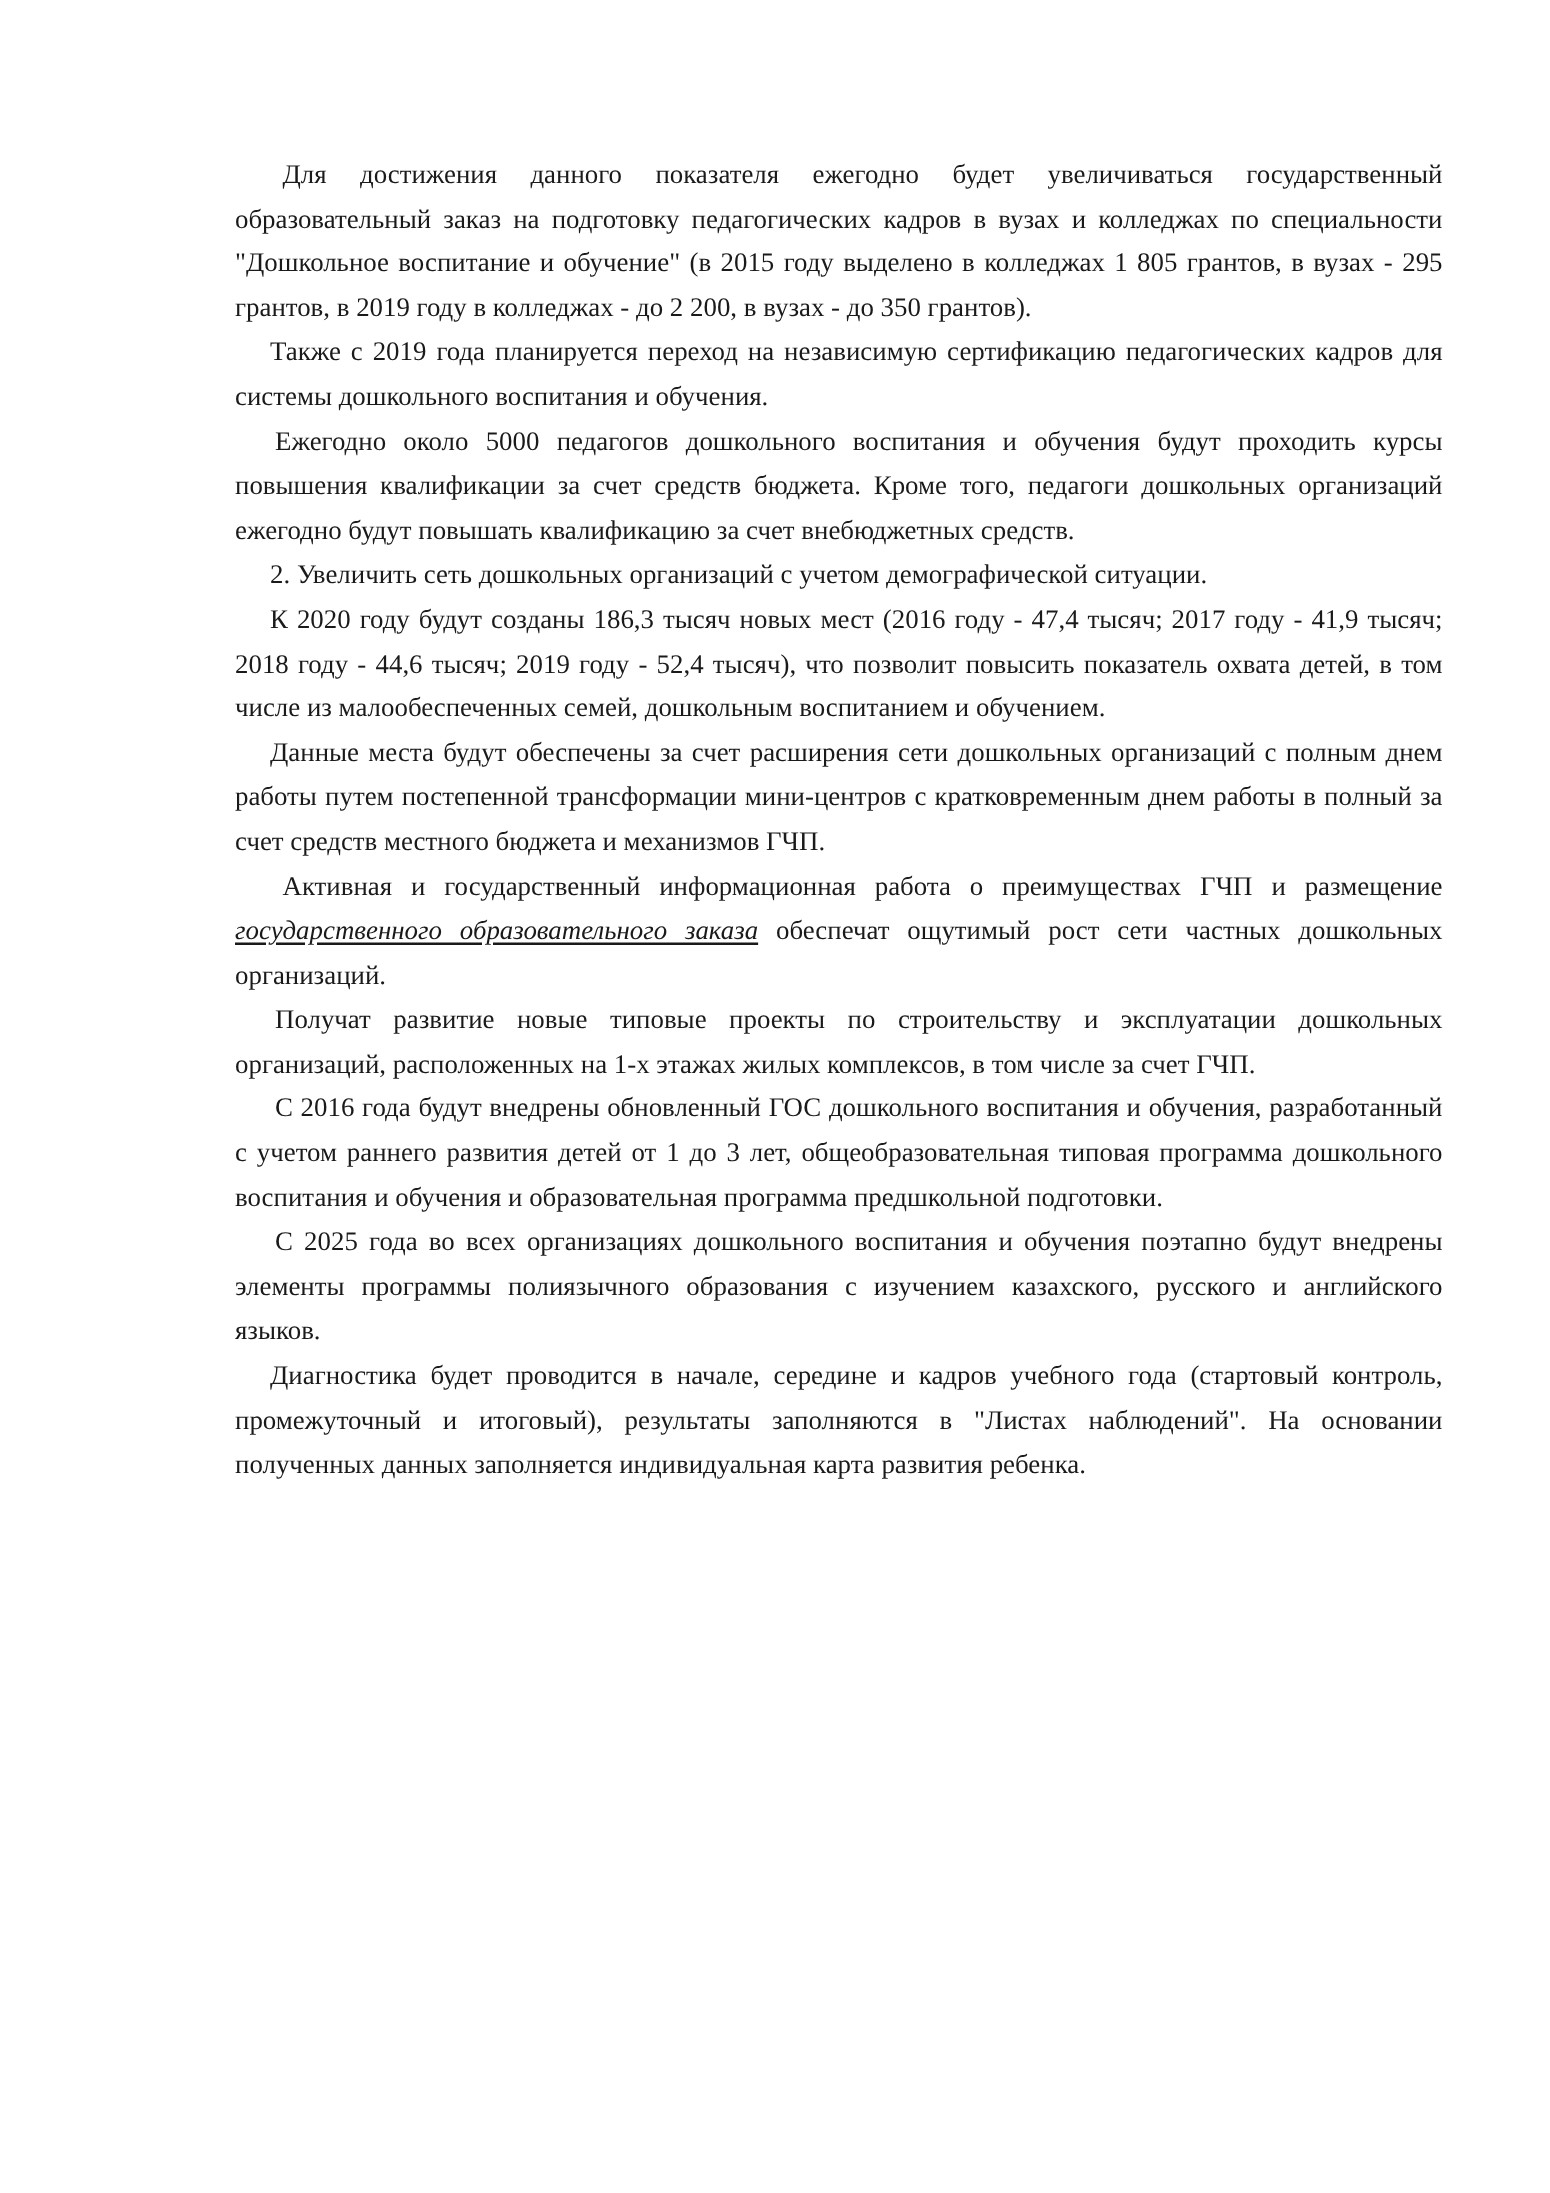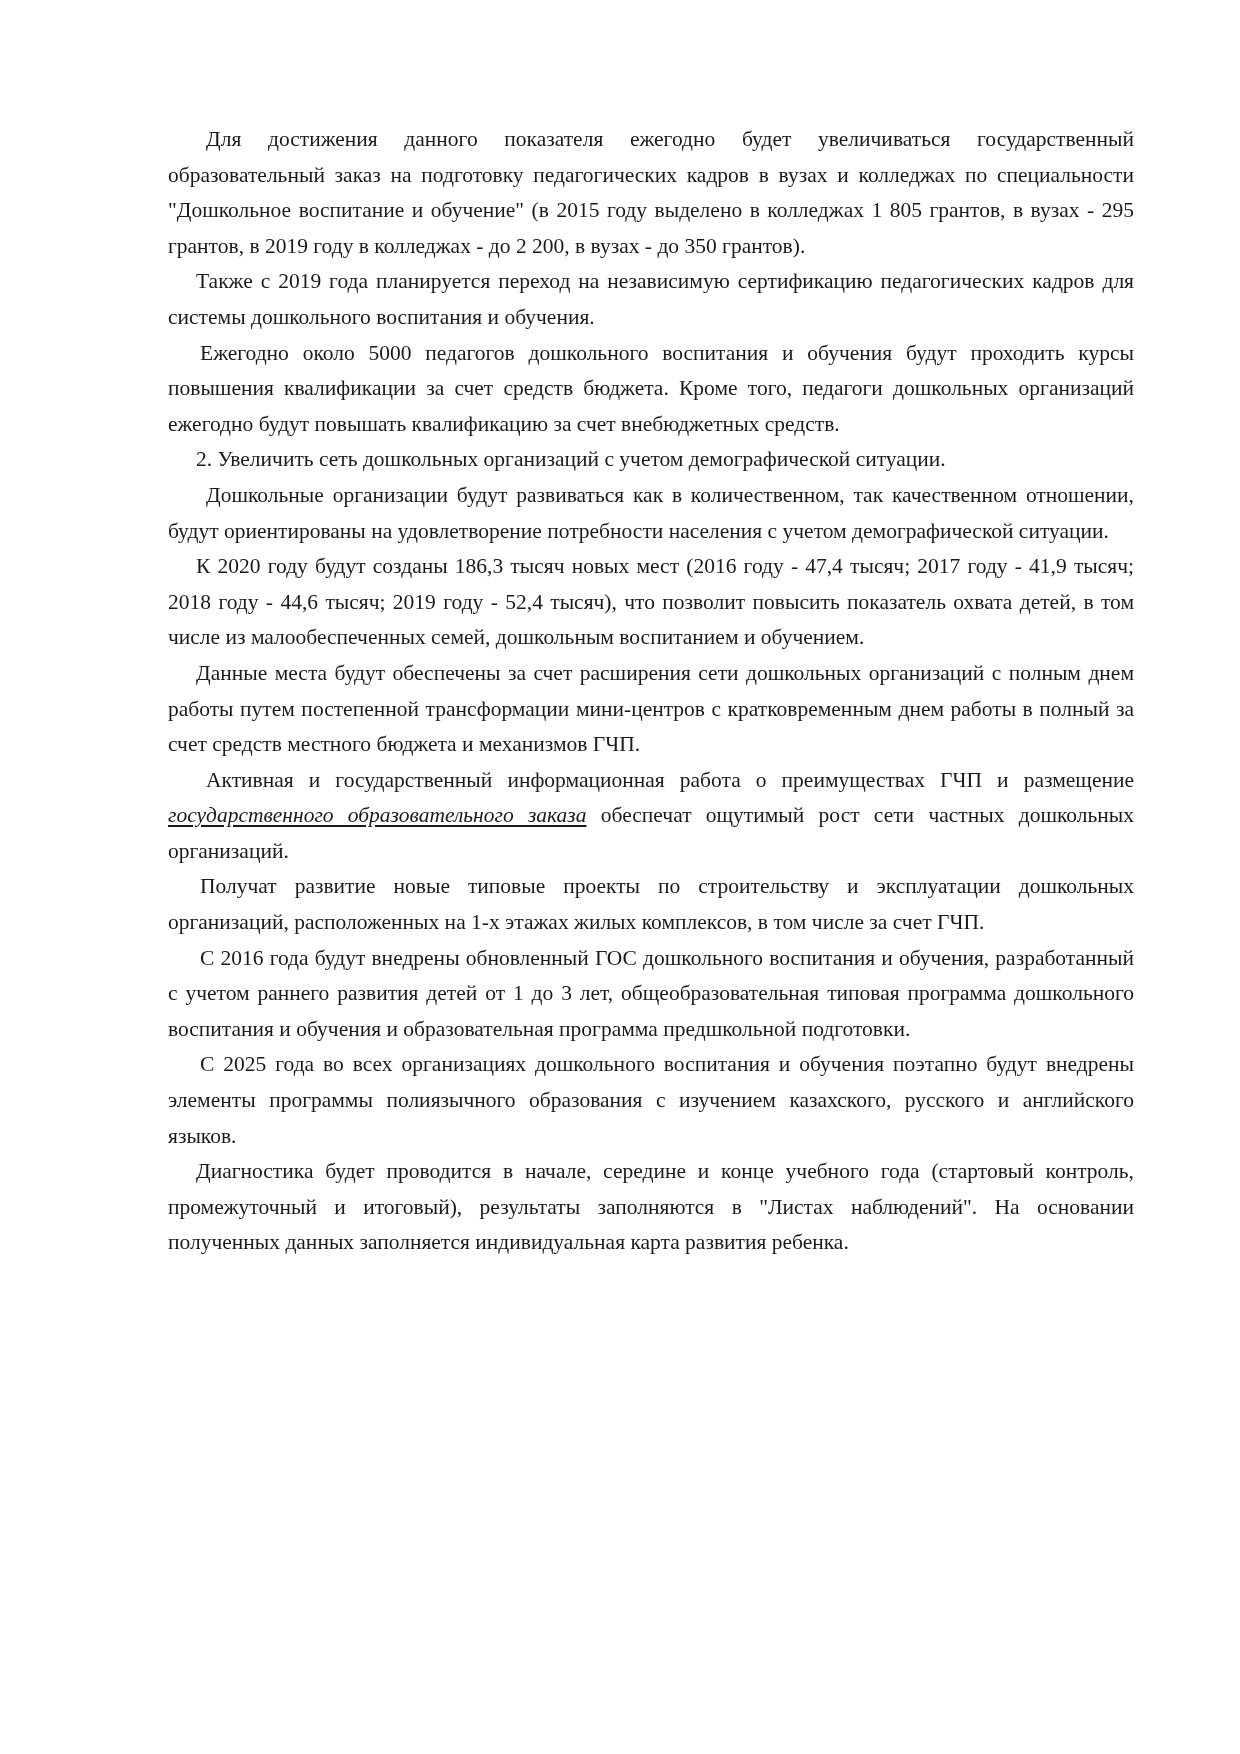--- a/index.html
+++ b/index.html
@@ -1,19 +1,19 @@
 <!DOCTYPE html>
 <html><head>
 <meta charset="utf-8">
 <style>
   html, body { margin: 0; padding: 0; background: #ffffff; }
   body { width: 1240px; height: 1754px; position: relative; overflow: hidden; }
   .page {
     position: absolute;
-    left: 168px;
+    left: 188px;
     top: 122px;
     width: 966px;
     font-family: "Liberation Serif", "DejaVu Serif", serif;
     font-size: 21.5px;
     line-height: 35.6px;
     color: #1a1a1a;
   }
   .para {
     margin: 0;
     text-indent: 32px;
@@ -26,21 +26,20 @@
   .link-u { text-decoration: underline; text-underline-offset: 3px; font-style: italic; }
 </style>
 </head>
 <body>
 
 <div class="page">
   <p class="para ind-wide">Для достижения данного показателя ежегодно будет увеличиваться государственный образовательный заказ на подготовку педагогических кадров в вузах и колледжах по специальности "Дошкольное воспитание и обучение" (в 2015 году выделено в колледжах 1 805 грантов, в вузах - 295 грантов, в 2019 году в колледжах - до 2 200, в вузах - до 350 грантов).</p>
   <p class="para ind-narrow">Также с 2019 года планируется переход на независимую сертификацию педагогических кадров для системы дошкольного воспитания и обучения.</p>
   <p class="para">Ежегодно около 5000 педагогов дошкольного воспитания и обучения будут проходить курсы повышения квалификации за счет средств бюджета. Кроме того, педагоги дошкольных организаций ежегодно будут повышать квалификацию за счет внебюджетных средств.</p>
   <p class="para ind-narrow">2. Увеличить сеть дошкольных организаций с учетом демографической ситуации.</p>
-  <p class="para ind-wide">Дошкольные организации будут развиваться как в количественном, так качественном отношении, будут ориентированы на удовлетворение потребности населения с учетом демографической ситуации.</p>
   <p class="para ind-narrow">К 2020 году будут созданы 186,3 тысяч новых мест (2016 году - 47,4 тысяч; 2017 году - 41,9 тысяч; 2018 году - 44,6 тысяч; 2019 году - 52,4 тысяч), что позволит повысить показатель охвата детей, в том числе из малообеспеченных семей, дошкольным воспитанием и обучением.</p>
   <p class="para ind-narrow">Данные места будут обеспечены за счет расширения сети дошкольных организаций с полным днем работы путем постепенной трансформации мини-центров с кратковременным днем работы в полный за счет средств местного бюджета и механизмов ГЧП.</p>
   <p class="para ind-wide"><span>Активная и государственный информационная работа о преимуществах ГЧП и размещение </span><span class="link-u">государственного образовательного заказа</span><span> обеспечат ощутимый рост сети частных дошкольных организаций.</span></p>
   <p class="para">Получат развитие новые типовые проекты по строительству и эксплуатации дошкольных организаций, расположенных на 1-х этажах жилых комплексов, в том числе за счет ГЧП.</p>
   <p class="para">С 2016 года будут внедрены обновленный ГОС дошкольного воспитания и обучения, разработанный с учетом раннего развития детей от 1 до 3 лет, общеобразовательная типовая программа дошкольного воспитания и обучения и образовательная программа предшкольной подготовки.</p>
   <p class="para">С 2025 года во всех организациях дошкольного воспитания и обучения поэтапно будут внедрены элементы программы полиязычного образования с изучением казахского, русского и английского языков.</p>
-  <p class="para ind-narrow">Диагностика будет проводится в начале, середине и конце учебного года (стартовый контроль, промежуточный и итоговый), результаты заполняются в "Листах наблюдений". На основании полученных данных заполняется индивидуальная карта развития ребенка.</p>
+  <p class="para ind-narrow">Диагностика будет проводится в начале, середине и кадров учебного года (стартовый контроль, промежуточный и итоговый), результаты заполняются в "Листах наблюдений". На основании полученных данных заполняется индивидуальная карта развития ребенка.</p>
 </div>
 
 </body></html>

